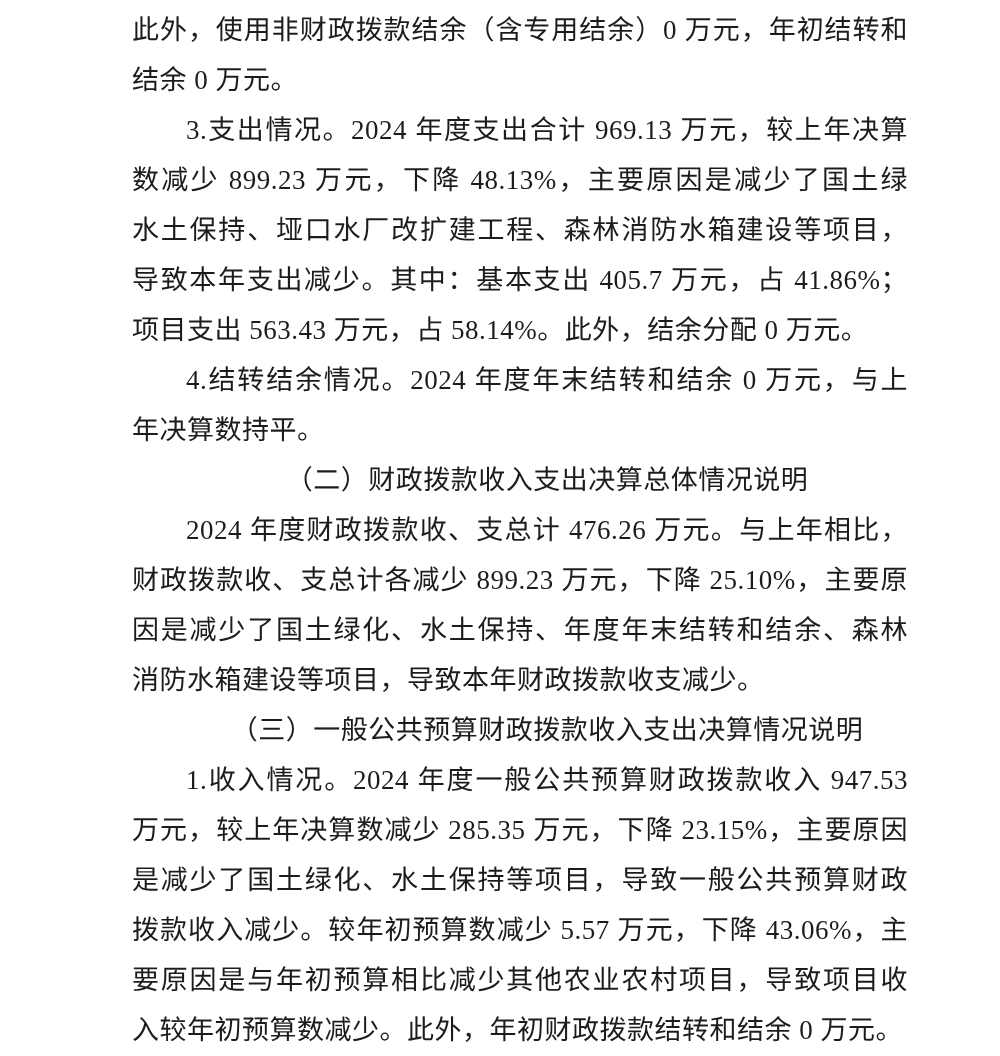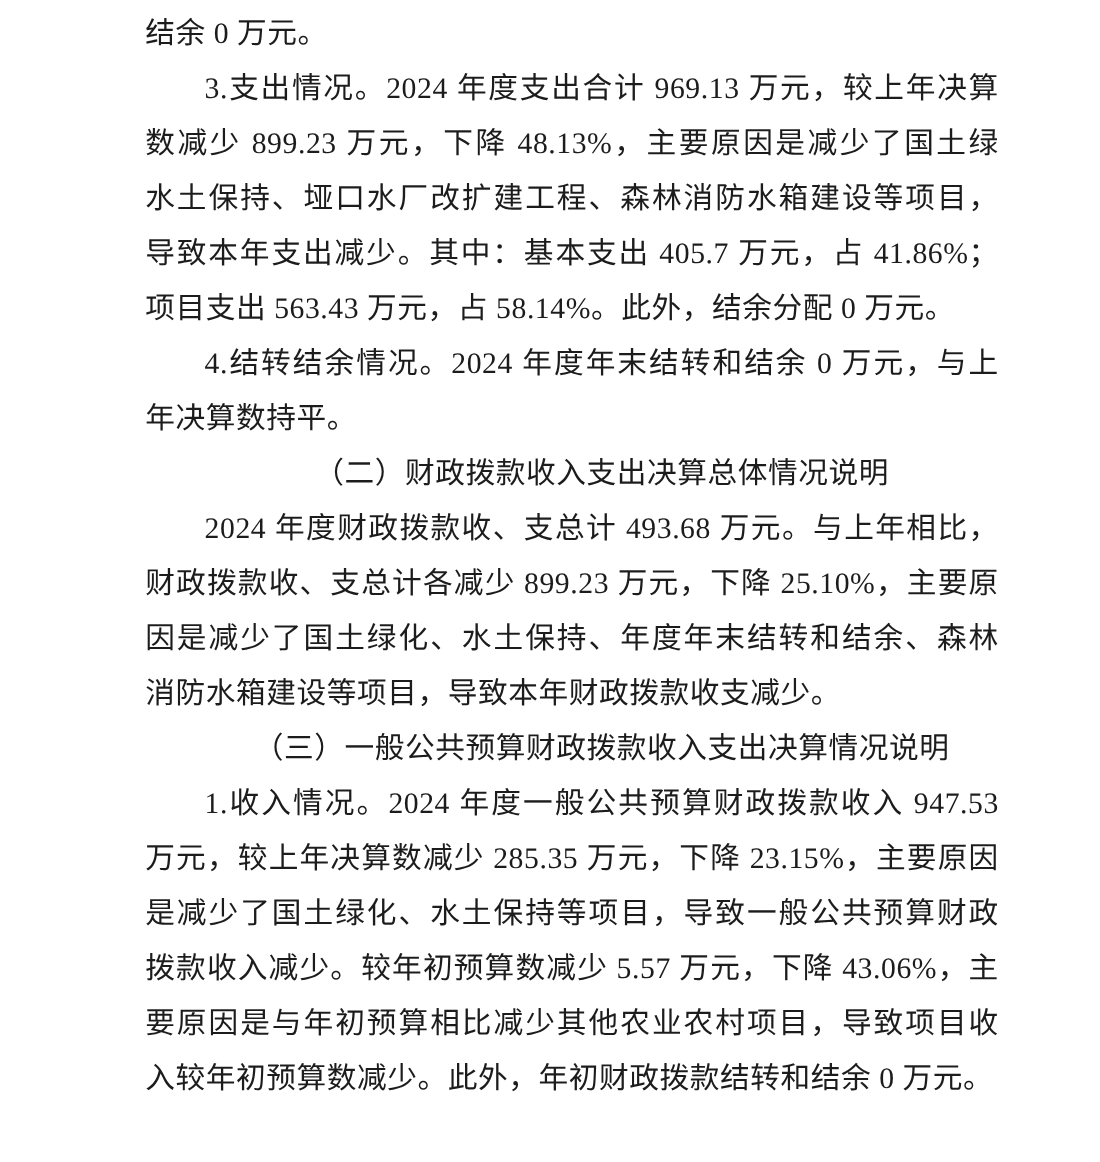--- a/index.html
+++ b/index.html
@@ -41,30 +41,31 @@
   }
   .bold-lead {
     font-weight: normal;
   }
 </style>
 </head>
 <body>
 
 <div class="page">
   <div class="doc-body" id="doc-body">
+      <div class="line fill"><span>此外，使用非财政拨款结余（含专用结余）0 万元，年初结转和</span></div>
       <div class="line"><span>结余 0 万元。</span></div>
       <div class="line indent fill"><span class="bold-lead">3.支出情况。</span><span>2024 年度支出合计 969.13 万元，较上年决算</span></div>
       <div class="line fill"><span>数减少 899.23 万元，下降 48.13%，主要原因是减少了国土绿化、</span></div>
       <div class="line fill"><span>水土保持、垭口水厂改扩建工程、森林消防水箱建设等项目，</span></div>
       <div class="line fill"><span>导致本年支出减少。其中：基本支出 405.7 万元，占 41.86%；</span></div>
       <div class="line"><span>项目支出 563.43 万元，占 58.14%。此外，结余分配 0 万元。</span></div>
       <div class="line indent fill"><span class="bold-lead">4.结转结余情况。</span><span>2024 年度年末结转和结余 0 万元，与上</span></div>
       <div class="line"><span>年决算数持平。</span></div>
       <div class="line indent"><span>（二）财政拨款收入支出决算总体情况说明</span></div>
-      <div class="line indent fill"><span>2024 年度财政拨款收、支总计 493.68 万元。与上年相比，</span></div>
+      <div class="line indent fill"><span>2024 年度财政拨款收、支总计 476.26 万元。与上年相比，</span></div>
       <div class="line fill"><span>财政拨款收、支总计各减少 899.23 万元，下降 25.10%，主要原</span></div>
       <div class="line fill"><span>因是减少了国土绿化、水土保持、年度年末结转和结余、森林</span></div>
       <div class="line"><span>消防水箱建设等项目，导致本年财政拨款收支减少。</span></div>
       <div class="line indent"><span>（三）一般公共预算财政拨款收入支出决算情况说明</span></div>
       <div class="line indent fill"><span class="bold-lead">1.收入情况。</span><span>2024 年度一般公共预算财政拨款收入 947.53</span></div>
       <div class="line fill"><span>万元，较上年决算数减少 285.35 万元，下降 23.15%，主要原因</span></div>
       <div class="line fill"><span>是减少了国土绿化、水土保持等项目，导致一般公共预算财政</span></div>
       <div class="line fill"><span>拨款收入减少。较年初预算数减少 5.57 万元，下降 43.06%，主</span></div>
       <div class="line fill"><span>要原因是与年初预算相比减少其他农业农村项目，导致项目收</span></div>
       <div class="line"><span>入较年初预算数减少。此外，年初财政拨款结转和结余 0 万元。</span></div>

